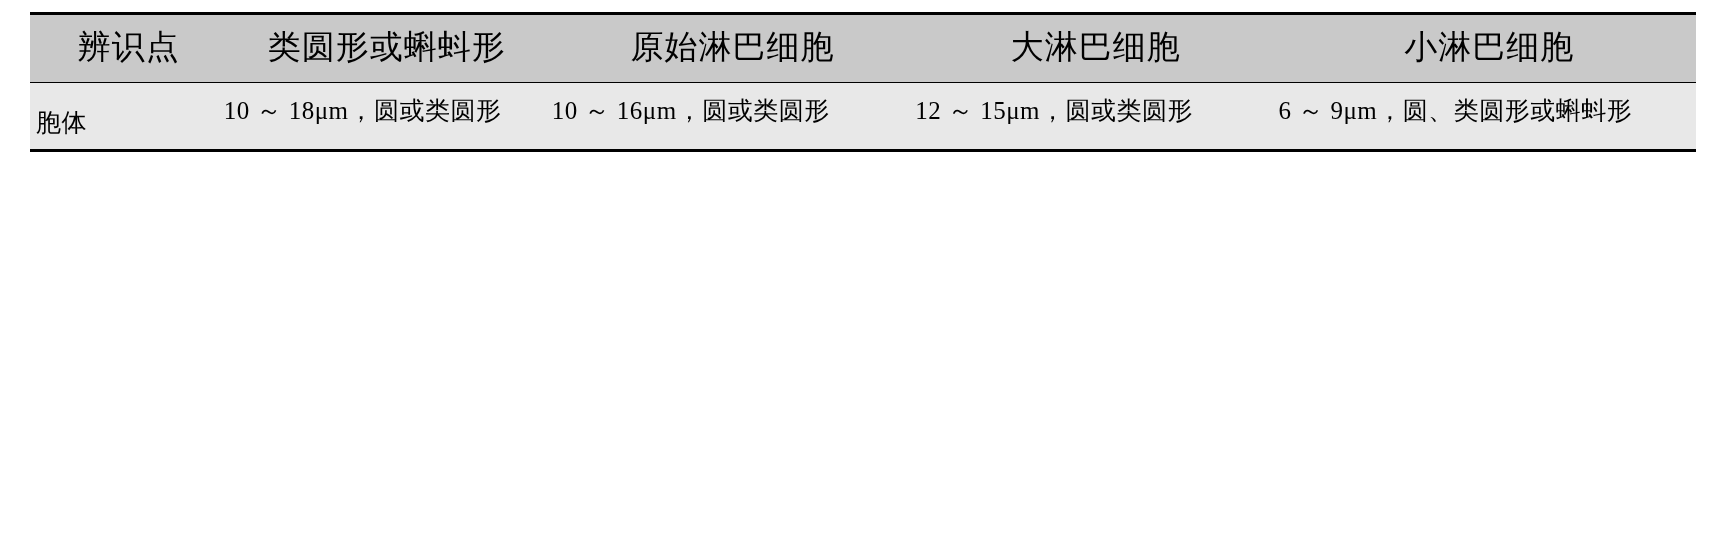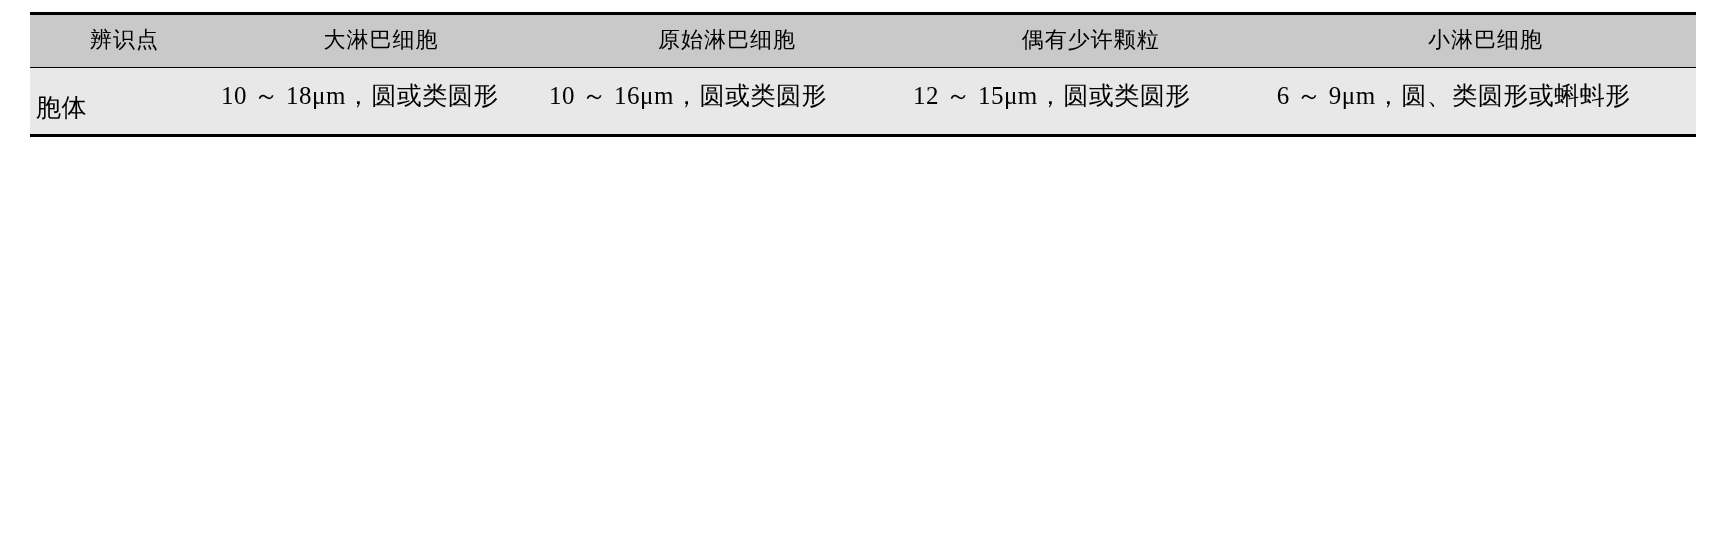--- a/index.html
+++ b/index.html
@@ -28,23 +28,23 @@
     background: #e8e8e8;
     border-top: 3px solid #000;
     border-bottom: 3px solid #000;
   }
   table.cell-table thead tr {
     background: #c9c9c9;
   }
   table.cell-table thead th {
     border-bottom: 1.5px solid #000;
     font-weight: normal;
-    font-size: 22px;
+    font-size: 33px;
     text-align: center;
-    padding: 10px 6px 12px 10px;
+    padding: 10px 6px 12px 16px;
     letter-spacing: 1px;
   }
   table.cell-table thead th.col-label {
     width: 165px;
     text-align: center;
   }
   table.cell-table thead th.c1 { width: 305px; }
   table.cell-table thead th.c2 { width: 340px; }
   table.cell-table thead th.c3 { width: 340px; }
   table.cell-table thead th.c4 { width: 400px; }
@@ -78,23 +78,23 @@
   }
 </style>
 </head>
 <body>
 
 <div class="table-wrap">
   <table class="cell-table">
     <thead>
       <tr>
         <th class="col-label">辨识点</th>
-        <th class="c1">大淋巴细胞</th>
+        <th class="c1">类圆形或蝌蚪形</th>
         <th class="c2">原始淋巴细胞</th>
-        <th class="c3">偶有少许颗粒</th>
+        <th class="c3">大淋巴细胞</th>
         <th class="c4">小淋巴细胞</th>
       </tr>
     </thead>
     <tbody>
       <tr class="r-body">
         <td class="row-label">胞体</td>
         <td>10 ～ 18μm，圆或类圆形</td>
         <td>10 ～ 16μm，圆或类圆形</td>
         <td>12 ～ 15μm，圆或类圆形</td>
         <td>6 ～ 9μm，圆、类圆形或蝌蚪形</td>

